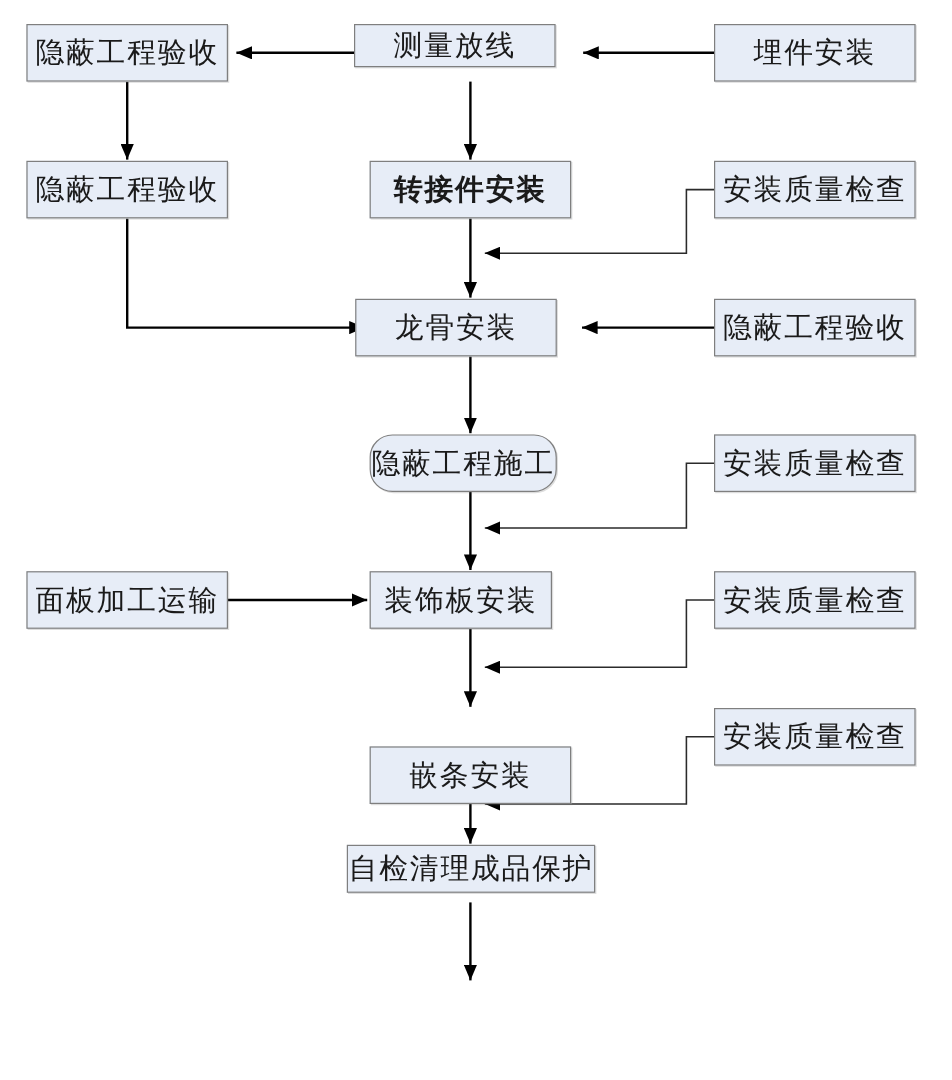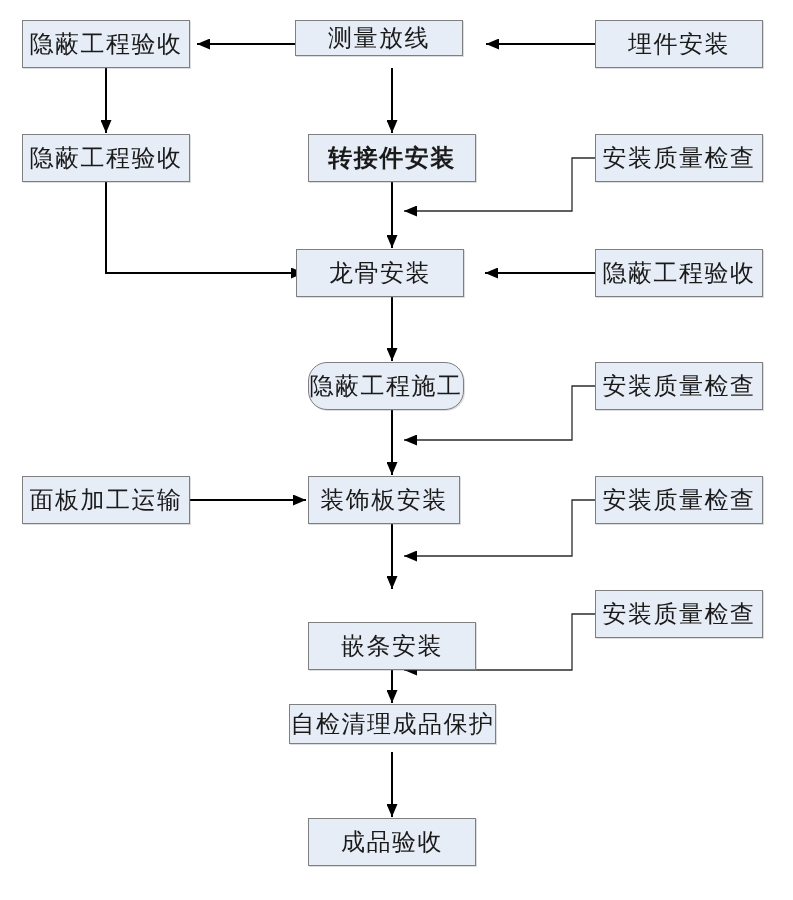--- a/index.html
+++ b/index.html
@@ -76,15 +76,14 @@
 
   <div class="node" style="left:22px;top:476px;width:168px;height:48px;">面板加工运输</div>
   <div class="node" style="left:308px;top:476px;width:152px;height:48px;">装饰板安装</div>
   <div class="node" style="left:595px;top:476px;width:168px;height:48px;">安装质量检查</div>
 
   <div class="node" style="left:308px;top:590px;width:168px;height:48px;margin-top:32px;">嵌条安装</div>
   <div class="node" style="left:595px;top:590px;width:168px;height:48px;">安装质量检查</div>
 
   <div class="node" style="left:289px;top:704px;width:207px;height:40px;">自检清理成品保护</div>
 
-  <div class="node" style="left:308px;top:818px;width:168px;height:48px;">成品验收</div>
 
 </div>
 
 </body></html>

